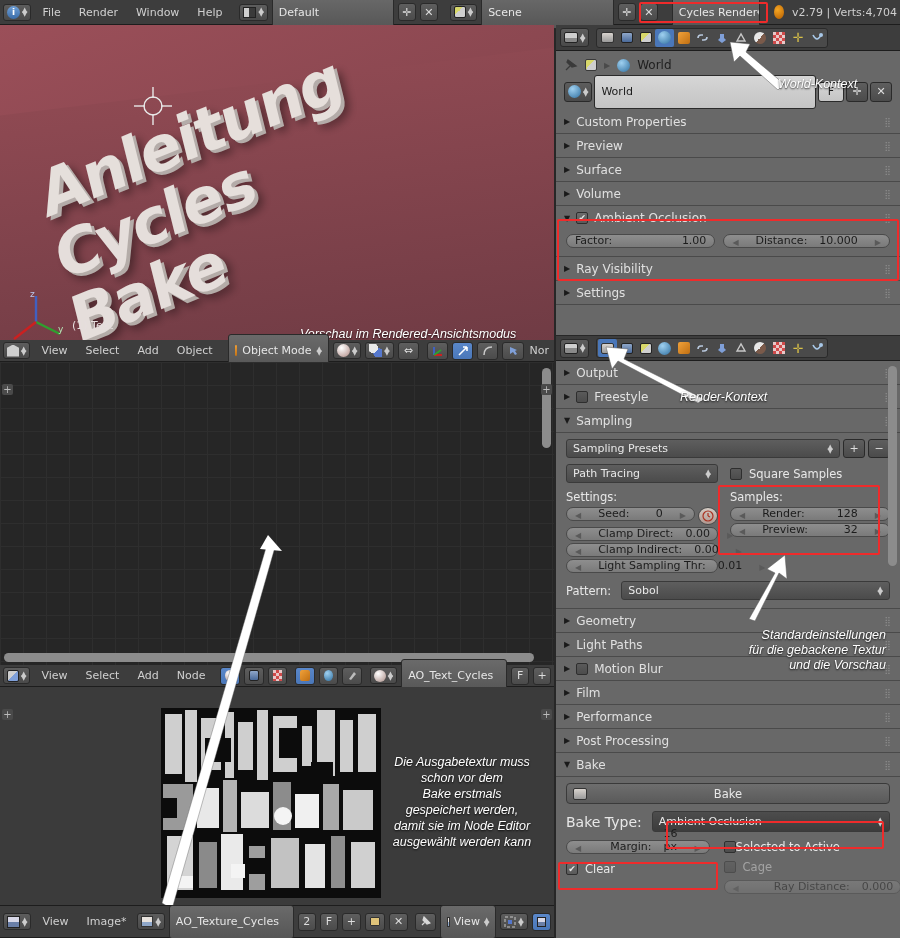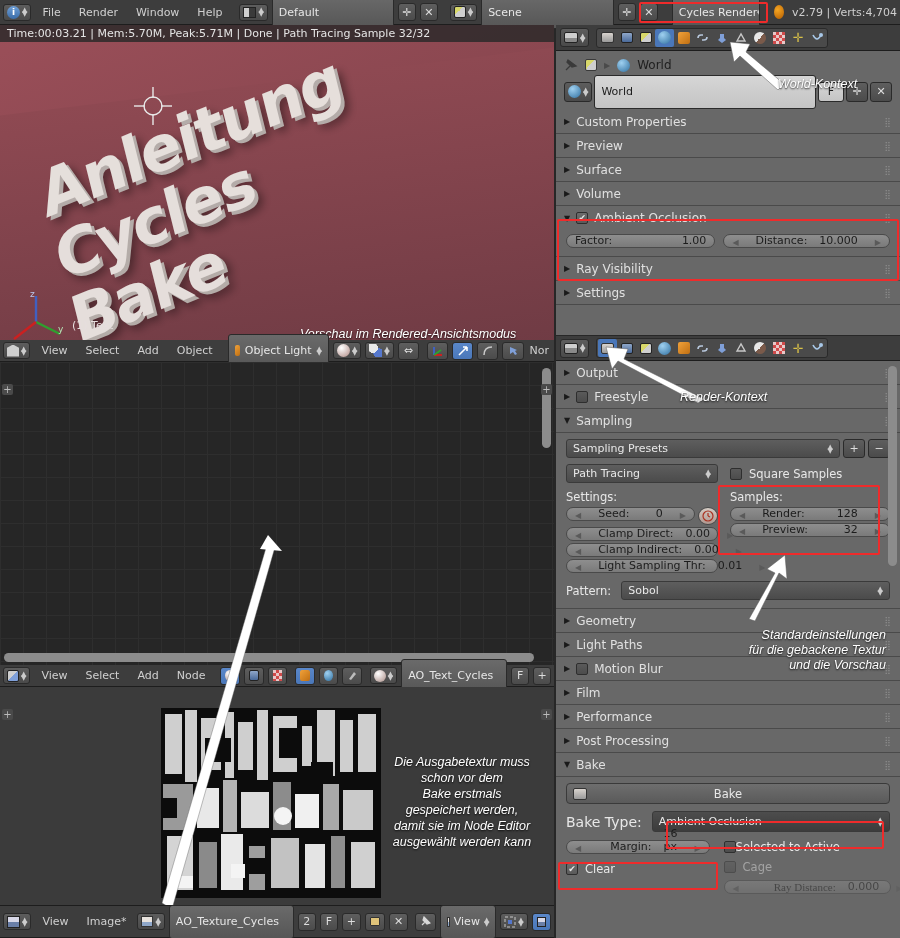--- a/index.html
+++ b/index.html
@@ -162,40 +162,37 @@
     <svg class="arrowsvg" style="left:8px;top:265px;" width="60" height="55">
       <line x1="28" y1="32" x2="28" y2="6" stroke="#4060c0" stroke-width="2.4"></line>
       <line x1="28" y1="32" x2="52" y2="44" stroke="#2fa02f" stroke-width="2.4"></line>
       <line x1="28" y1="32" x2="6" y2="49" stroke="#cc2020" stroke-width="2.4"></line>
       <text x="22" y="7" fill="#b9c8ee" font-size="9">z</text>
       <text x="50" y="42" fill="#b6e3b6" font-size="9">y</text>
     </svg>
     <div style="position:absolute;left:72px;top:294px;color:#e6dede;font-size:11px;">(1) Text</div>
     <div class="anno" style="left:300px;top:302px;width:250px;text-align:left;">Vorschau im Rendered-Ansichtsmodus</div>
 
-    <div style="position:absolute;left:0;top:0;width:554px;height:17px;background:rgba(40,40,40,.82);display:flex;align-items:center;padding-left:7px;">
-      <span style="font-size:11px;color:#e4e4e4;white-space:nowrap;">Time:00:03.21 | Mem:5.70M, Peak:5.71M | Done | Path Tracing Sample 32/32</span>
-    </div>
   </div>
 
   <div class="hdr" style="position:absolute;left:0;top:340px;width:554px;">
     <div class="icobox">
       <span style="display:inline-block;width:12px;height:12px;background:#cfcfcf;clip-path:polygon(50% 0,100% 28%,100% 100%,0 100%,0 28%);"></span>
       <span class="spin">
           <span>▲</span>
           <span>▼</span>
         </span>
     </div>
     <span class="menu-txt">View</span>
     <span class="menu-txt">Select</span>
     <span class="menu-txt">Add</span>
     <span class="menu-txt">Object</span>
     <div class="field" style="width:108px;margin-left:4px;gap:5px;">
       <span style="display:inline-block;width:11px;height:11px;background:linear-gradient(135deg,#f0a13a,#c06f12);border-radius:2px;"></span>
-      <span>Object Light</span>
+      <span>Object Mode</span>
       <span class="spin" style="margin-left:auto;">
           <span>▲</span>
           <span>▼</span>
         </span>
     </div>
     <div class="icobox">
       <span style="display:inline-block;width:13px;height:13px;border-radius:50%;background:radial-gradient(circle at 35% 30%,#fff,#b08a84);"></span>
       <span class="spin">
           <span>▲</span>
           <span>▼</span>
@@ -787,21 +784,21 @@
             <div style="display:flex;align-items:center;margin-bottom:6px;">
               <span class="cbx"></span>
               <span style="color:#e8e8e8;font-size:11.5px;">Selected to Active</span>
             </div>
             <div style="display:flex;align-items:center;gap:7px;margin-bottom:6px;opacity:.45;">
               <span class="cbx"></span>
               <span style="color:#e8e8e8;font-size:11.5px;">Cage</span>
             </div>
             <div class="numf" style="opacity:.45;">
               <span class="arrL">◀</span>
-              <span class="lbl" style="margin-left:23px;font-family:Liberation Serif, serif;">Ray Distance:</span>
+              <span class="lbl" style="margin-left:23px;">Ray Distance:</span>
               <span class="val">0.000</span>
               <span class="arrR" style="margin-left:5px;">▶</span>
             </div>
           </div>
         </div>
       </div>
     </div>
 
     <div style="position:absolute;right:3px;top:30px;width:9px;height:200px;border-radius:5px;background:#8c8c8c;"></div>
   </div>

